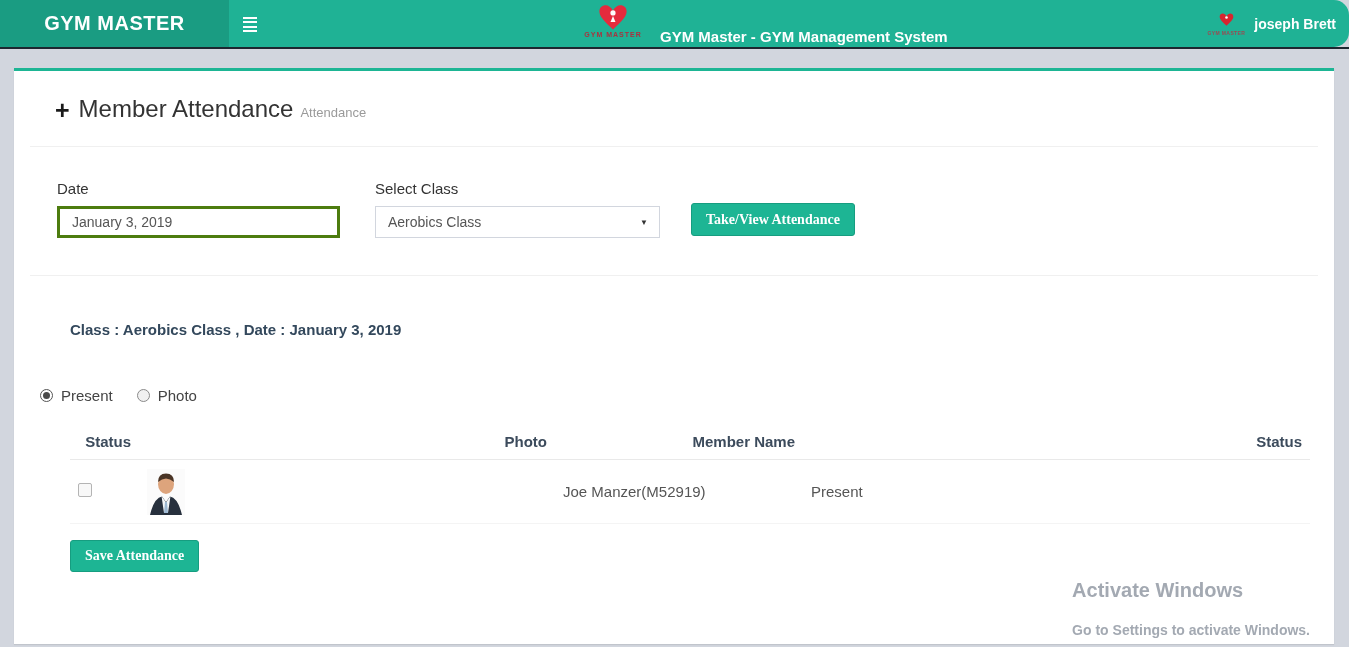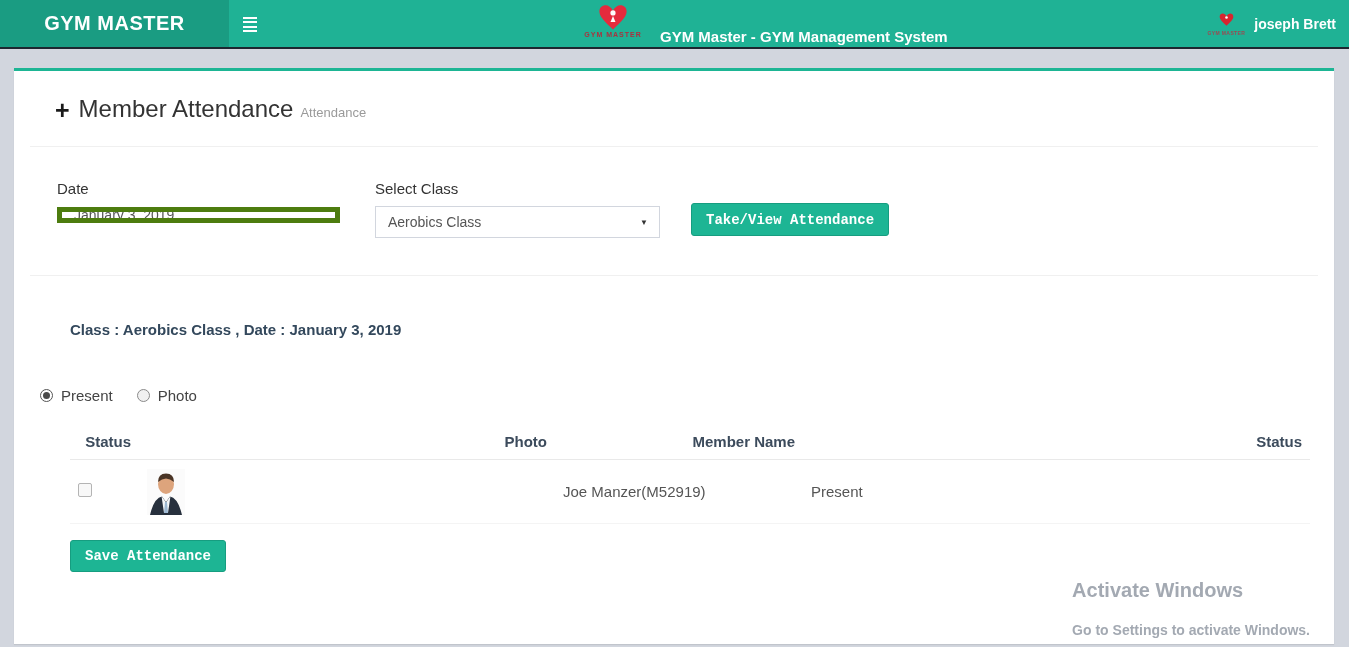--- a/index.html
+++ b/index.html
@@ -4,21 +4,21 @@
 <style>
   * { margin:0; padding:0; box-sizing:border-box; }
   html,body { width:1349px; height:647px; overflow:hidden; }
   body {
     background:#d2d6de;
     font-family:"Liberation Sans","DejaVu Sans",sans-serif;
     position:relative;
   }
 
   
-  .topbar { height:47px; background:#1fb295; position:relative; }
+  .topbar { height:47px; background:#1fb295; position:relative;border-radius:15px; }
   .brand {
     position:absolute; left:0; top:0; width:229px; height:47px;
     background:#1a9c82; color:#fff; display:flex; align-items:center; justify-content:center;
     font-size:20px; font-weight:bold; letter-spacing:0.5px; cursor:pointer;
   }
   .hamburger {
     position:absolute; left:243px; top:17px; width:15px; height:15px;
     display:flex; flex-direction:column; justify-content:space-between; cursor:pointer;
   }
   .hamburger .bar { display:block; width:14px; height:2px; background:#fff; }
@@ -49,35 +49,35 @@
   .card-header { padding:24px 15px 21px 41px; }
   .plus-icon { font-size:25px; font-weight:bold; color:#1a1a1a; margin-right:9px; vertical-align:-2px; }
   .page-title { font-size:24px; color:#333; }
   .page-subtitle { font-size:13px; color:#9a9a9a; margin-left:7px; }
   .divider { margin:0 16px; border-bottom:1px solid #f0f0f0; }
 
   
   .form-section { display:flex; align-items:flex-start; padding:33px 0 37px 43px; }
   .form-group label { display:block; font-size:15px; color:#333; margin-bottom:9px; }
   .text-input {
-    width:283px; height:16px; border:5px solid #4d7c0f; background:#fff;
+    width:283px; height:32px; border:3px solid #4d7c0f; background:#fff;
     padding:0 12px; font-size:14px; color:#555;
     font-family:"Liberation Sans","DejaVu Sans",sans-serif; outline:none;
   }
   .form-group + .form-group { margin-left:35px; }
   .select-box {
     width:285px; height:32px; border:1px solid #d2d6de; background:#fff;
     display:flex; align-items:center; justify-content:space-between;
     padding:0 11px 0 12px; font-size:14px; color:#555; cursor:pointer;
   }
   .select-arrow { font-size:8px; color:#333; }
   .btn-teal {
     background:#1db594; border:1px solid #169d80; color:#fff;
     font-size:14px; font-weight:600; padding:7px 14px; border-radius:3px;
-    cursor:pointer; font-family:Liberation Mono, monospace;
+    cursor:pointer; font-family:Liberation Serif, serif;
   }
   .take-btn { margin-left:31px; margin-top:23px; height:33px; }
 
   
   .class-info { margin:45px 0 0 56px; font-size:15px; font-weight:bold; color:#33485c; }
   .radio-row { margin:49px 0 0 26px; display:flex; align-items:center; font-size:15px; color:#444; }
   .radio-opt { display:flex; align-items:center; cursor:pointer; margin-right:24px; }
   .radio {
     width:13px; height:13px; border-radius:50%; border:1px solid #8a8a8a;
     background:#fff; margin-right:8px; position:relative; display:inline-block;

